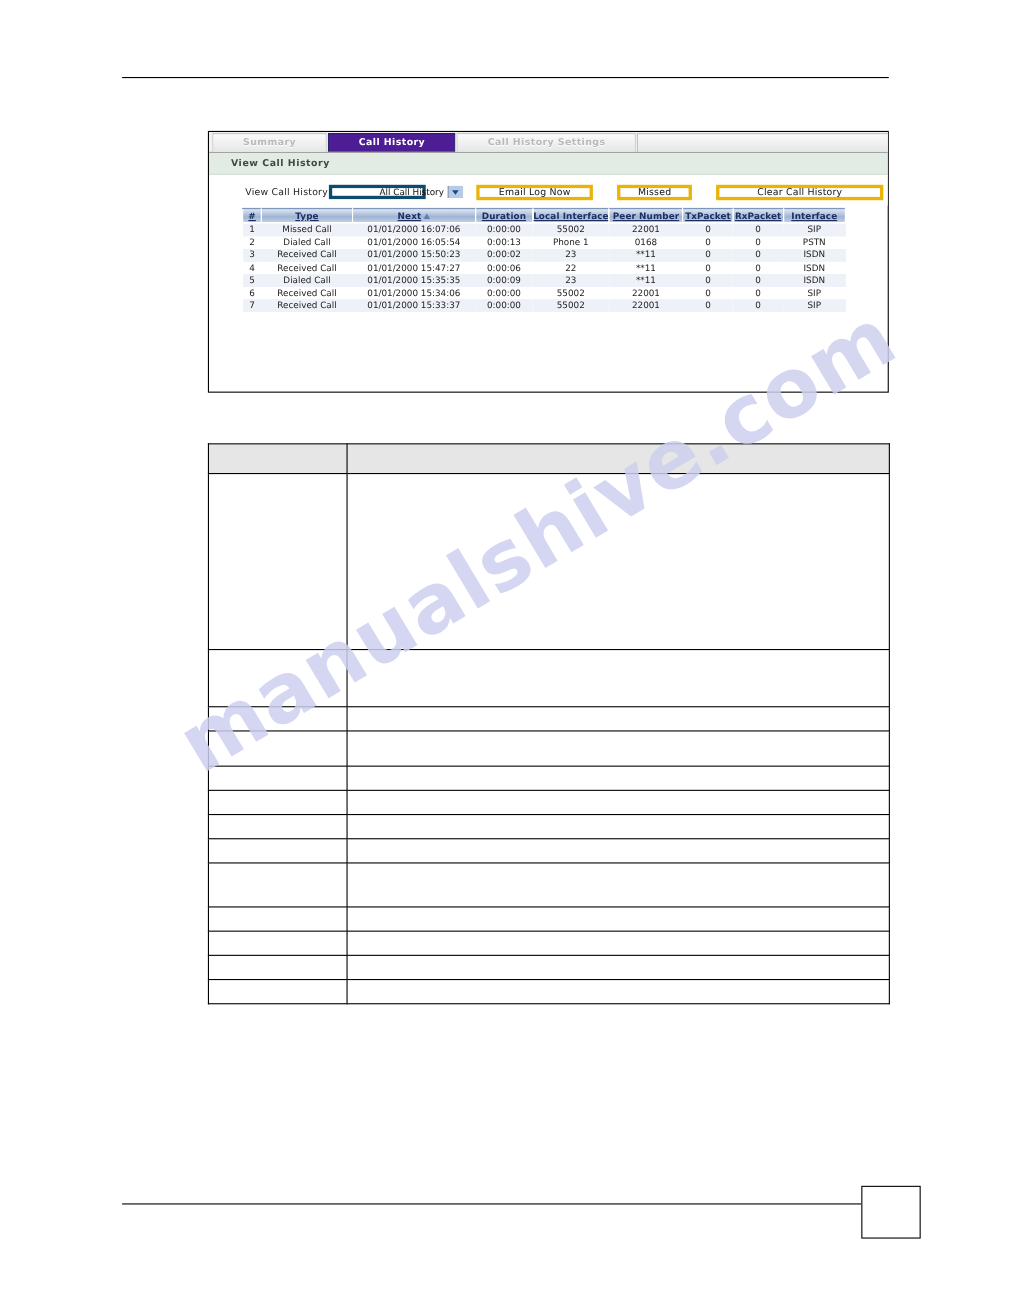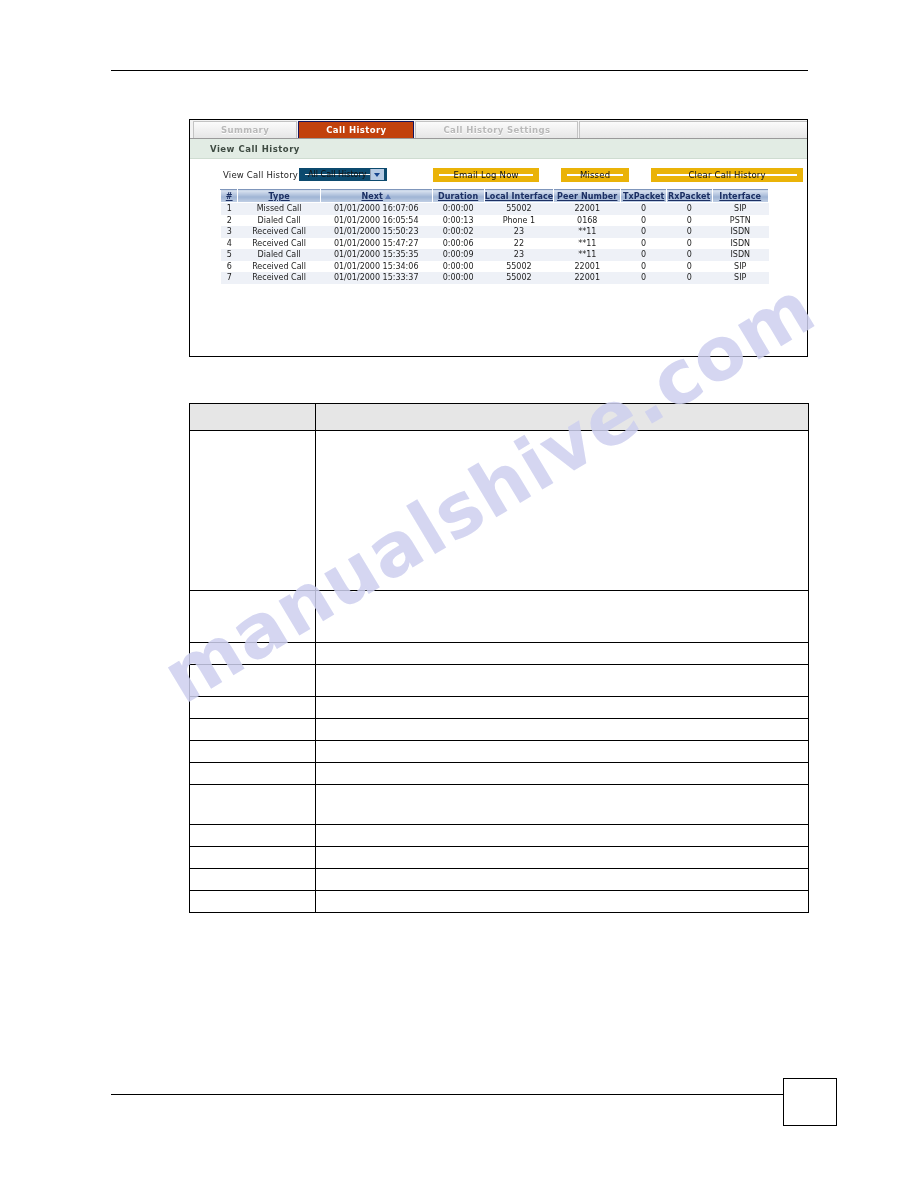--- a/index.html
+++ b/index.html
@@ -119,21 +119,21 @@
     border: 1px solid #c3c3c3;
     border-bottom: none;
     border-radius: 1px 1px 0 0;
     background: linear-gradient(#fbfbfb, #e6e6e6);
     color: #b9b9b9;
     text-shadow: 0 1px 0 #fff;
     margin-right: 1px;
     white-space: nowrap;
   }
   .tab.active {
-    background: #c2410c;
+    background: #4c1d95;
     border-color: #15155e;
     color: #ffffff;
     text-shadow: none;
   }
   .tab-filler {
     flex: 1;
     height: 17px;
     border: 1px solid #c3c3c3;
     border-bottom: none;
     border-right: none;
@@ -173,26 +173,27 @@
   .control-row + .control-row { margin-top: 2px; }
   .ctl-label {
     font-size: 8.5px;
     color: #222;
     letter-spacing: .2px;
     white-space: nowrap;
   }
   .selectbox {
     position: relative;
     height: 13px;
-    border: 6px solid #0c4a6e;
+    border: 3px solid #0c4a6e;
     background: #ffffff;
     display: inline-flex;
     align-items: center;
     box-sizing: border-box;
     margin-left: 1px;
+    padding-left: 40px;
   }
   .selectbox .sel-value {
     font-size: 8px;
     color: #111;
     padding: 0 3px;
     white-space: nowrap;
     line-height: 11px;
   }
   .selectbox .sel-arrow {
     width: 13px;
@@ -210,21 +211,21 @@
     border-left: 3px solid transparent;
     border-right: 3px solid transparent;
     border-top: 4px solid #17458f;
     display: block;
   }
   .sel-wide { width: 88px; }
   .sel-narrow { width: 34px; }
 
   .btn {
     height: 14px;
-    border: 6px solid #eab308;
+    border: 3px solid #eab308;
     background: #ffffff;
     font-size: 8.5px;
     color: #111;
     display: inline-flex;
     align-items: center;
     justify-content: center;
     box-sizing: border-box;
     letter-spacing: .2px;
     white-space: nowrap;
     padding: 0 6px;

